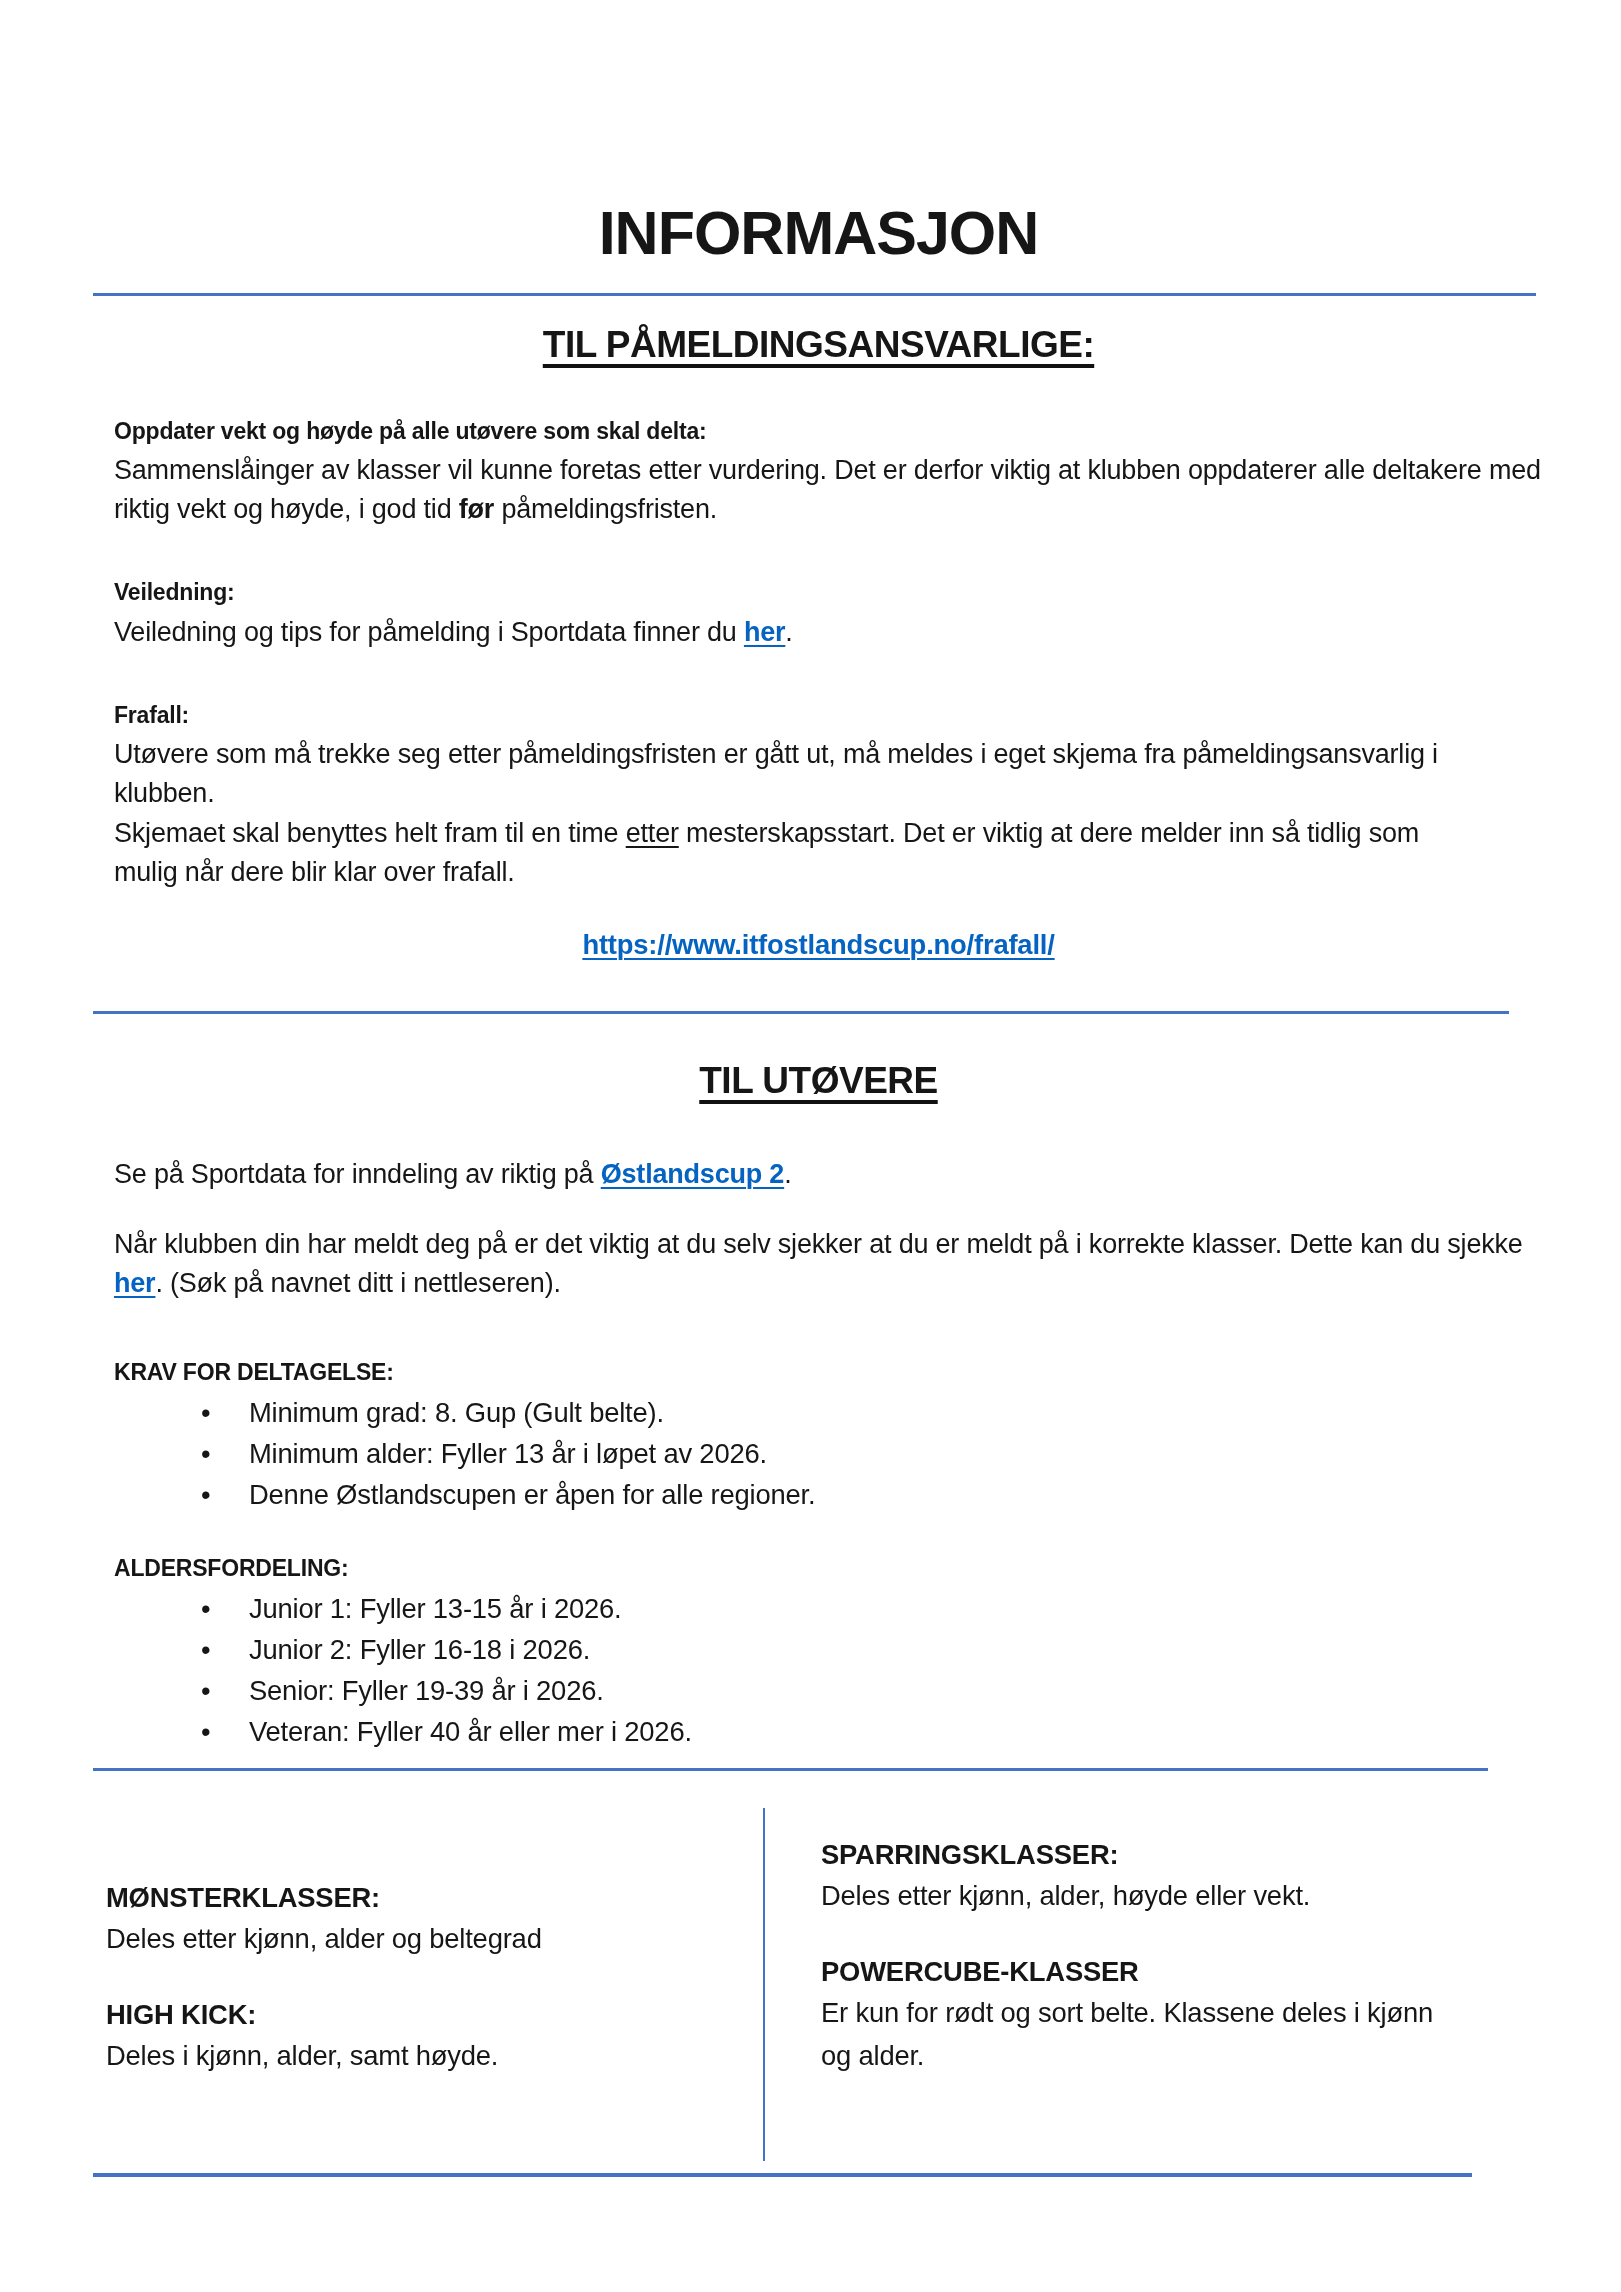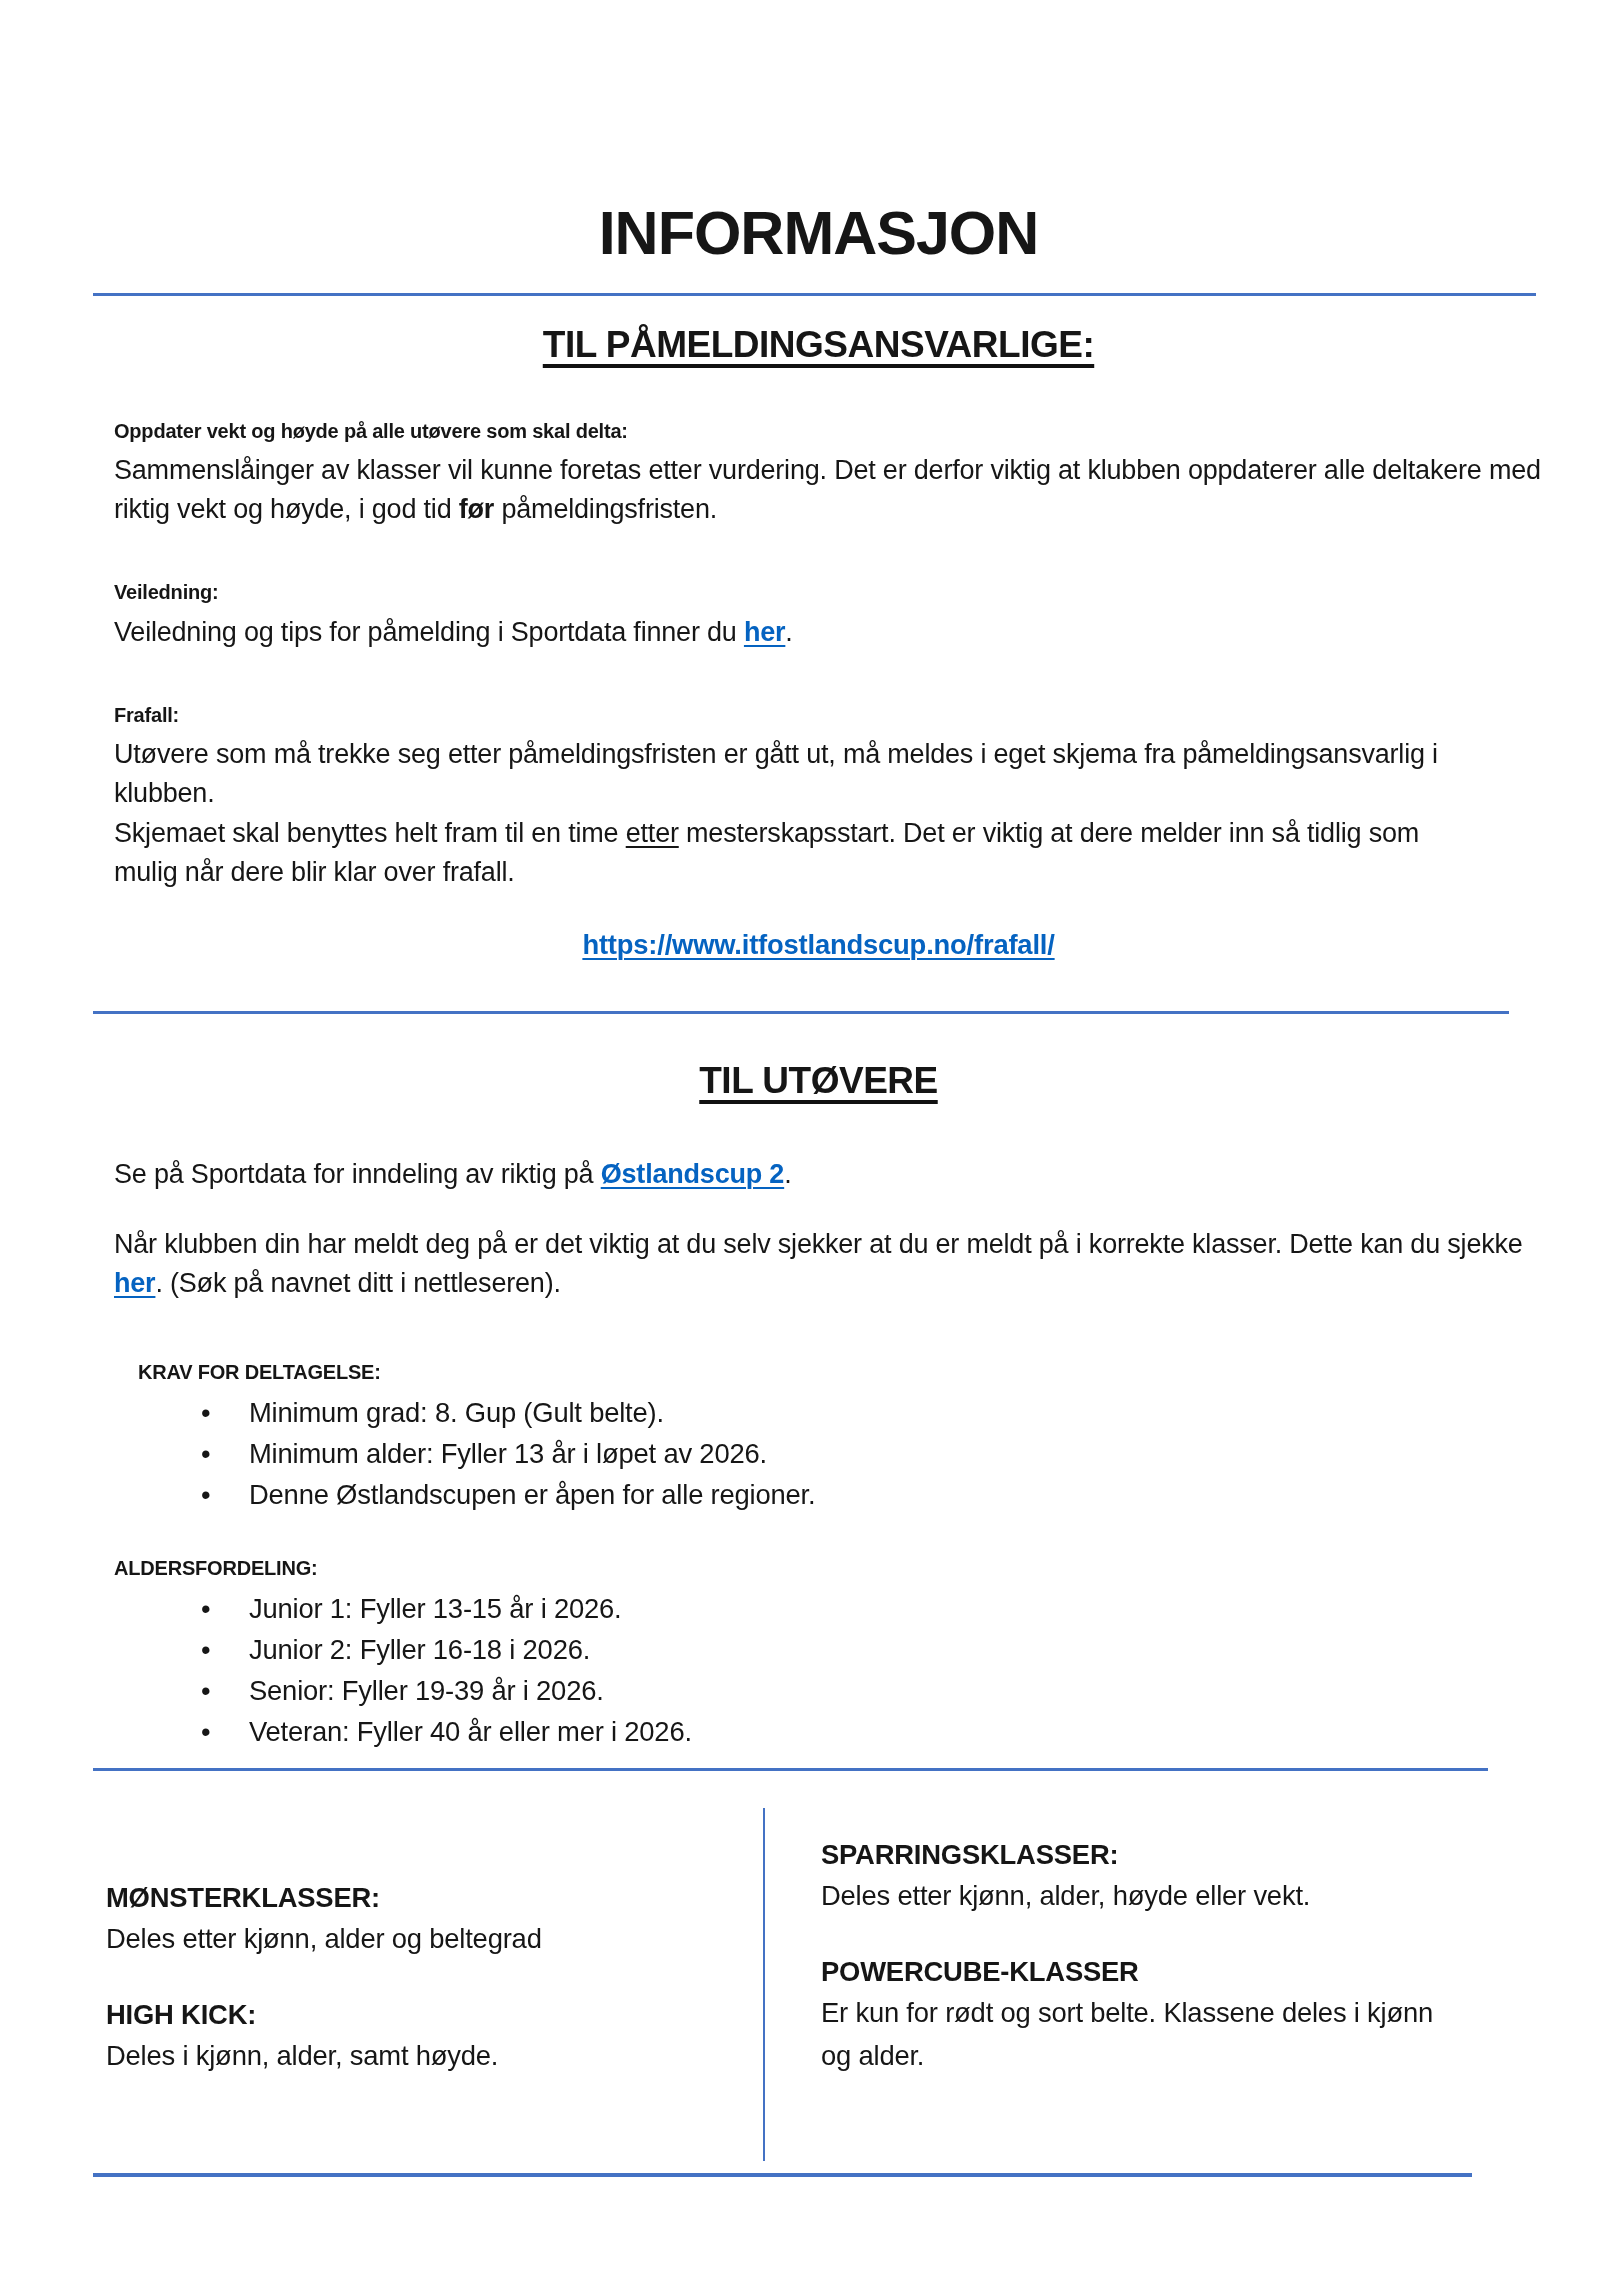--- a/index.html
+++ b/index.html
@@ -19,21 +19,21 @@
   }
   .rule{
     position:absolute;height:2.9px;background:var(--rule-blue,#4472c4);
   }
   .rule-thick{height:3.9px;}
   .section-heading{
     font-size:37px;font-weight:700;letter-spacing:-0.5px;line-height:47px;
     text-decoration:underline;text-decoration-thickness:3.9px;text-underline-offset:6.9px;
     text-decoration-color:#111;
   }
-  .block-h{font-size:20px;font-weight:700;line-height:39px;}
+  .block-h{font-size:23px;font-weight:700;line-height:39px;}
   .body-p{font-size:27px;line-height:39px;}
   .bold-inline{font-weight:700;}
   .underline-inline{text-decoration:underline;text-decoration-thickness:2px;text-underline-offset:3.9px;}
   a.doc-link, .doc-link{
     color:var(--link-blue,#0563c1);font-weight:700;
     text-decoration:underline;text-decoration-thickness:2px;text-underline-offset:3.9px;
     cursor:pointer;
   }
   .url-line{font-size:27.4px;font-weight:700;text-align:right;}
   ul.doc-list{list-style:none;margin:0;padding:0;}
@@ -74,21 +74,21 @@
   <div class="abs center" style="top:929px;"><a class="doc-link url-line">https://www.itfostlandscup.no/frafall/</a></div>
 
   <div class="rule" style="top:1011px;left:93px;width:1416px;"></div>
 
   <div class="abs center section-heading" style="top:1057px;">TIL UTØVERE</div>
 
   <div class="abs body-p" style="top:1155px;left:106px;width:1431px;"><span>Se på Sportdata for inndeling av riktig på </span><a class="doc-link">Østlandscup 2</a><span>.</span></div>
 
   <div class="abs body-p" style="top:1225px;left:106px;width:1426px;"><span>Når klubben din har meldt deg på er det viktig at du selv sjekker at du er meldt på i korrekte klasser. Dette kan du sjekke </span><a class="doc-link">her</a><span>. (Søk på navnet ditt i nettleseren).</span></div>
 
-  <div class="abs block-h" style="top:1353px;left:106px;margin-left:24px;">KRAV FOR DELTAGELSE:</div>
+  <div class="abs block-h" style="top:1353px;left:106px;">KRAV FOR DELTAGELSE:</div>
   <ul class="doc-list abs" style="top:1392px;left:106px;width:1431px;">
     <li><span class="dot"></span><span>Minimum grad: 8. Gup (Gult belte).</span></li>
     <li><span class="dot"></span><span>Minimum alder: Fyller 13 år i løpet av 2026.</span></li>
     <li><span class="dot"></span><span>Denne Østlandscupen er åpen for alle regioner.</span></li>
   </ul>
 
   <div class="abs block-h" style="top:1549px;left:106px;">ALDERSFORDELING:</div>
   <ul class="doc-list abs" style="top:1588px;left:106px;width:1431px;">
     <li><span class="dot"></span><span>Junior 1: Fyller 13-15 år i 2026.</span></li>
     <li><span class="dot"></span><span>Junior 2: Fyller 16-18 i 2026.</span></li>

